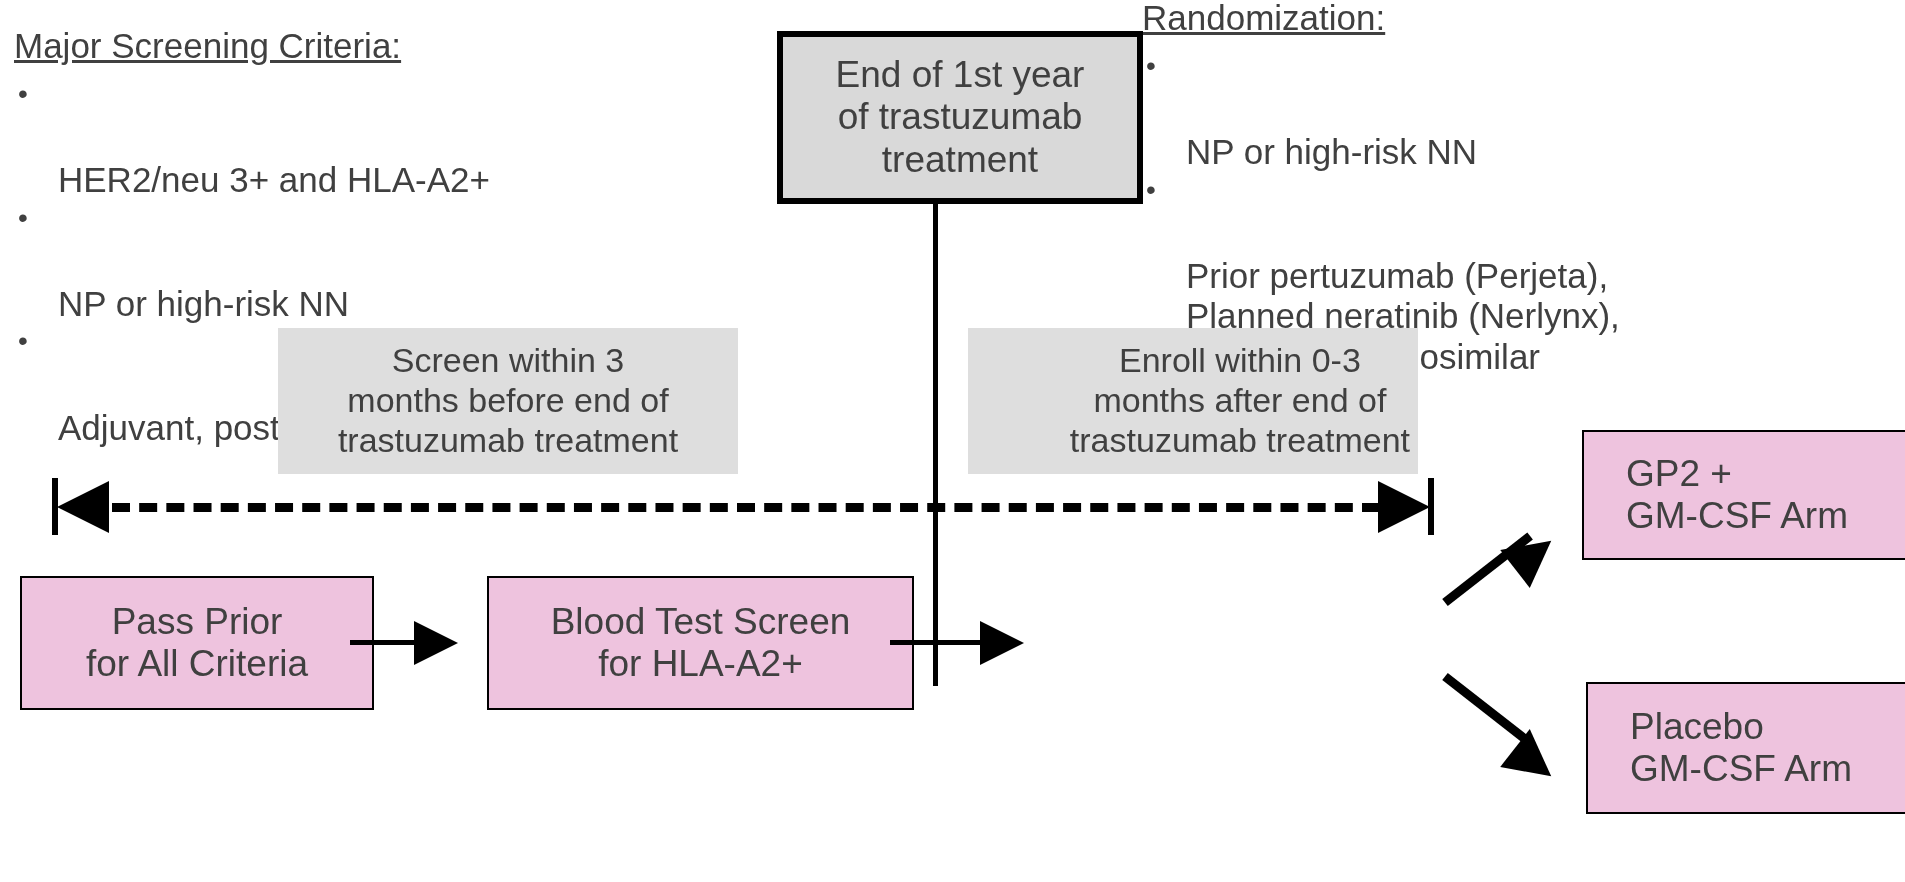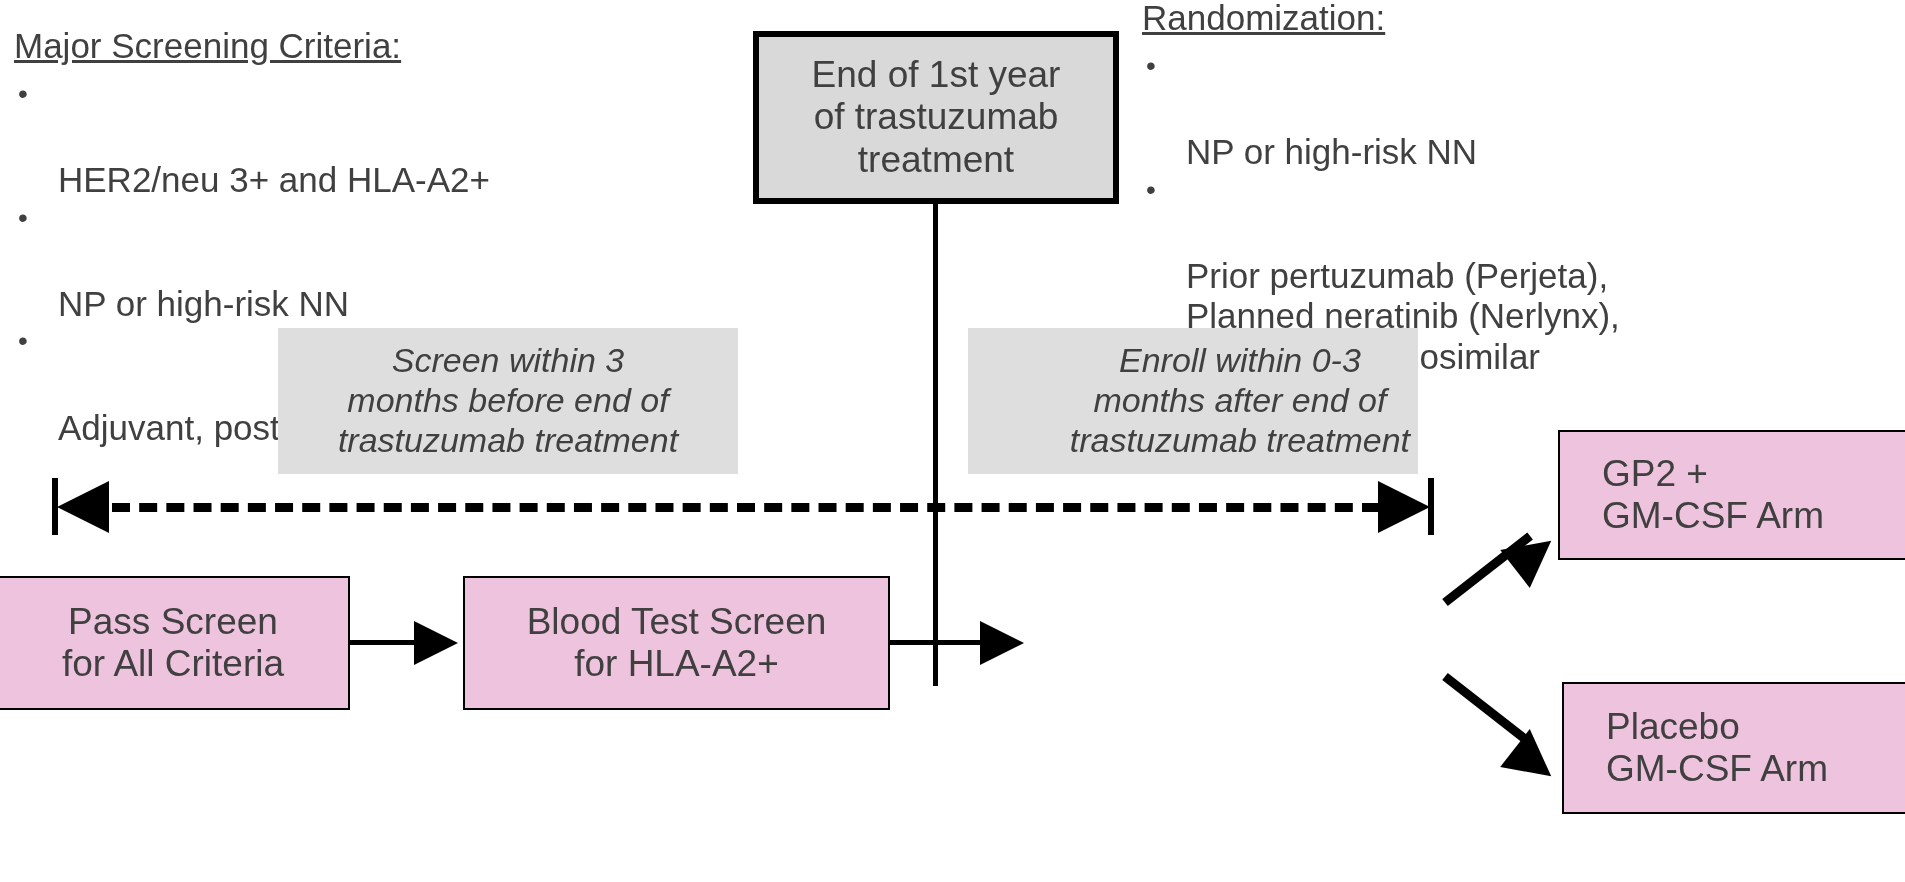--- a/index.html
+++ b/index.html
@@ -46,20 +46,21 @@
   }
 
   
   .box {
     box-sizing: border-box;
     display: flex;
     align-items: center;
     justify-content: center;
     text-align: center;
     line-height: 1.14;
+    margin-left: 24px;
   }
   .box-grey {
     background: #d9d9d9;
     border: 6px solid #000000;
     font-size: 37px;
   }
   .box-pink {
     background: #eec3de;
     border: 2px solid #000000;
     font-size: 37px;
@@ -67,21 +68,20 @@
   .box-pink.left-text {
     justify-content: flex-start;
     text-align: left;
     padding-left: 42px;
   }
 
   
   .callout {
     box-sizing: border-box;
     background: #dedede;
-    font-style: italic;
     font-size: 34px;
     line-height: 1.17;
     text-align: center;
     display: flex;
     align-items: center;
     justify-content: center;
     padding: 8px 8px;
     white-space: pre-line;
   }
 
@@ -188,21 +188,21 @@
 trastuzumab treatment</span>
   </div>
 
   <div class="abs callout" style="left:968px; top:328px; width:450px; height:146px;justify-content:flex-end;">
     <span>Enroll within 0-3
 months after end of
 trastuzumab treatment</span>
   </div>
 
   <div class="abs box box-pink" style="left:-4px; top:576px; width:354px; height:134px; white-space:pre-line;">
-    <span>Pass Screen
+    <span>Pass Prior
 for All Criteria</span>
   </div>
 
   <div class="abs hline" style="left:350px; top:640px; width:68px;"></div>
   <div class="abs arrow-right" style="left:414px; top:621px;"></div>
 
   <div class="abs box box-pink" style="left:463px; top:576px; width:427px; height:134px; white-space:pre-line;justify-content:center;">
     <span>Blood Test Screen
 for HLA-A2+</span>
   </div>

